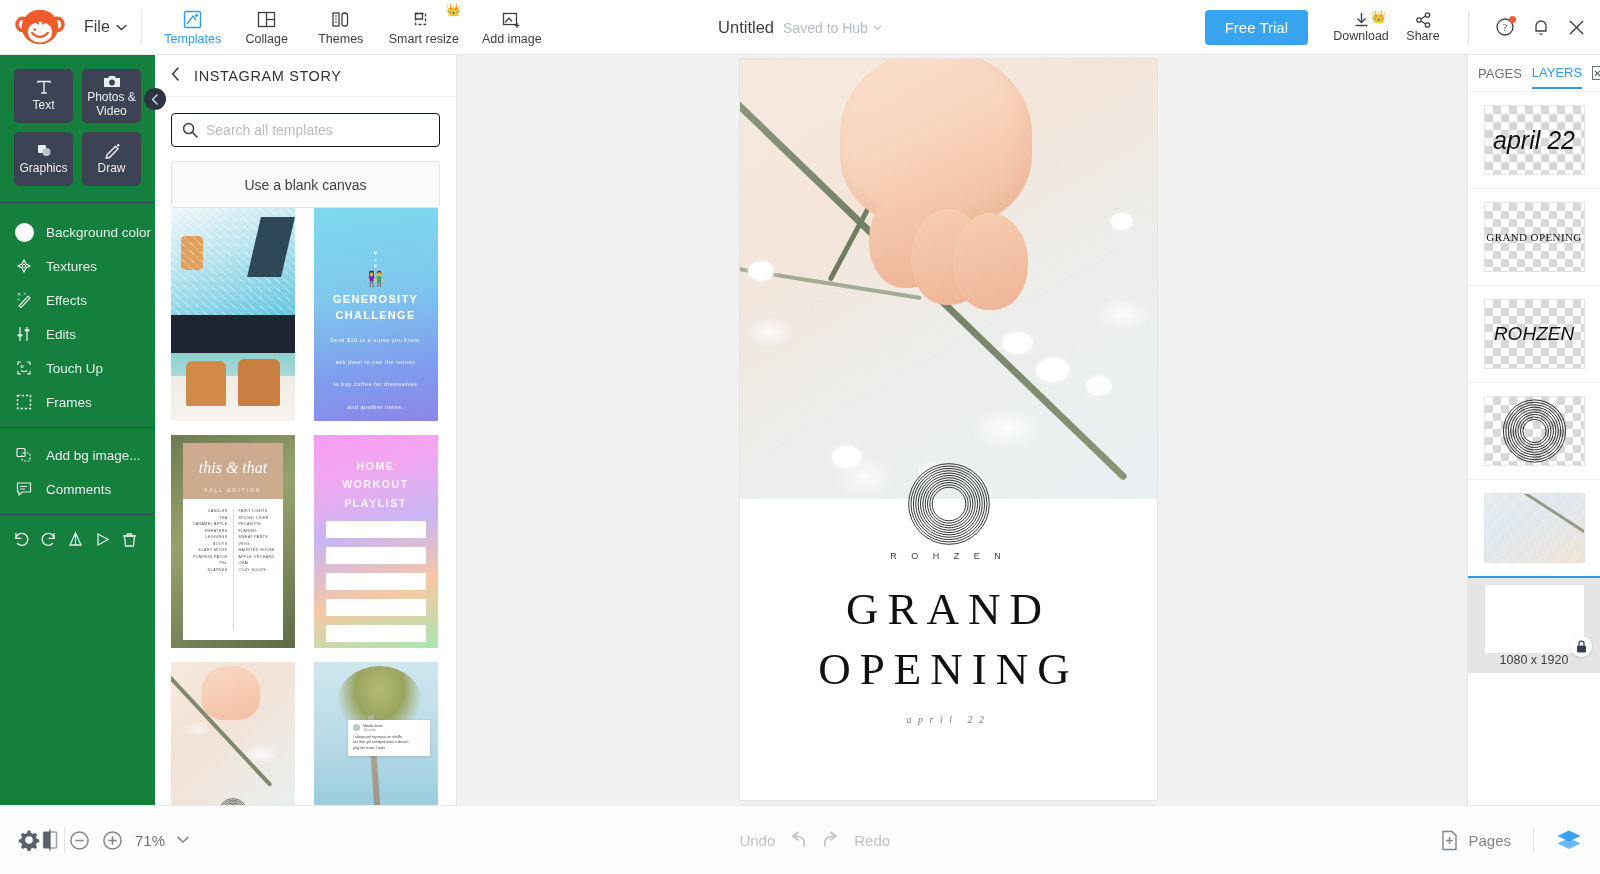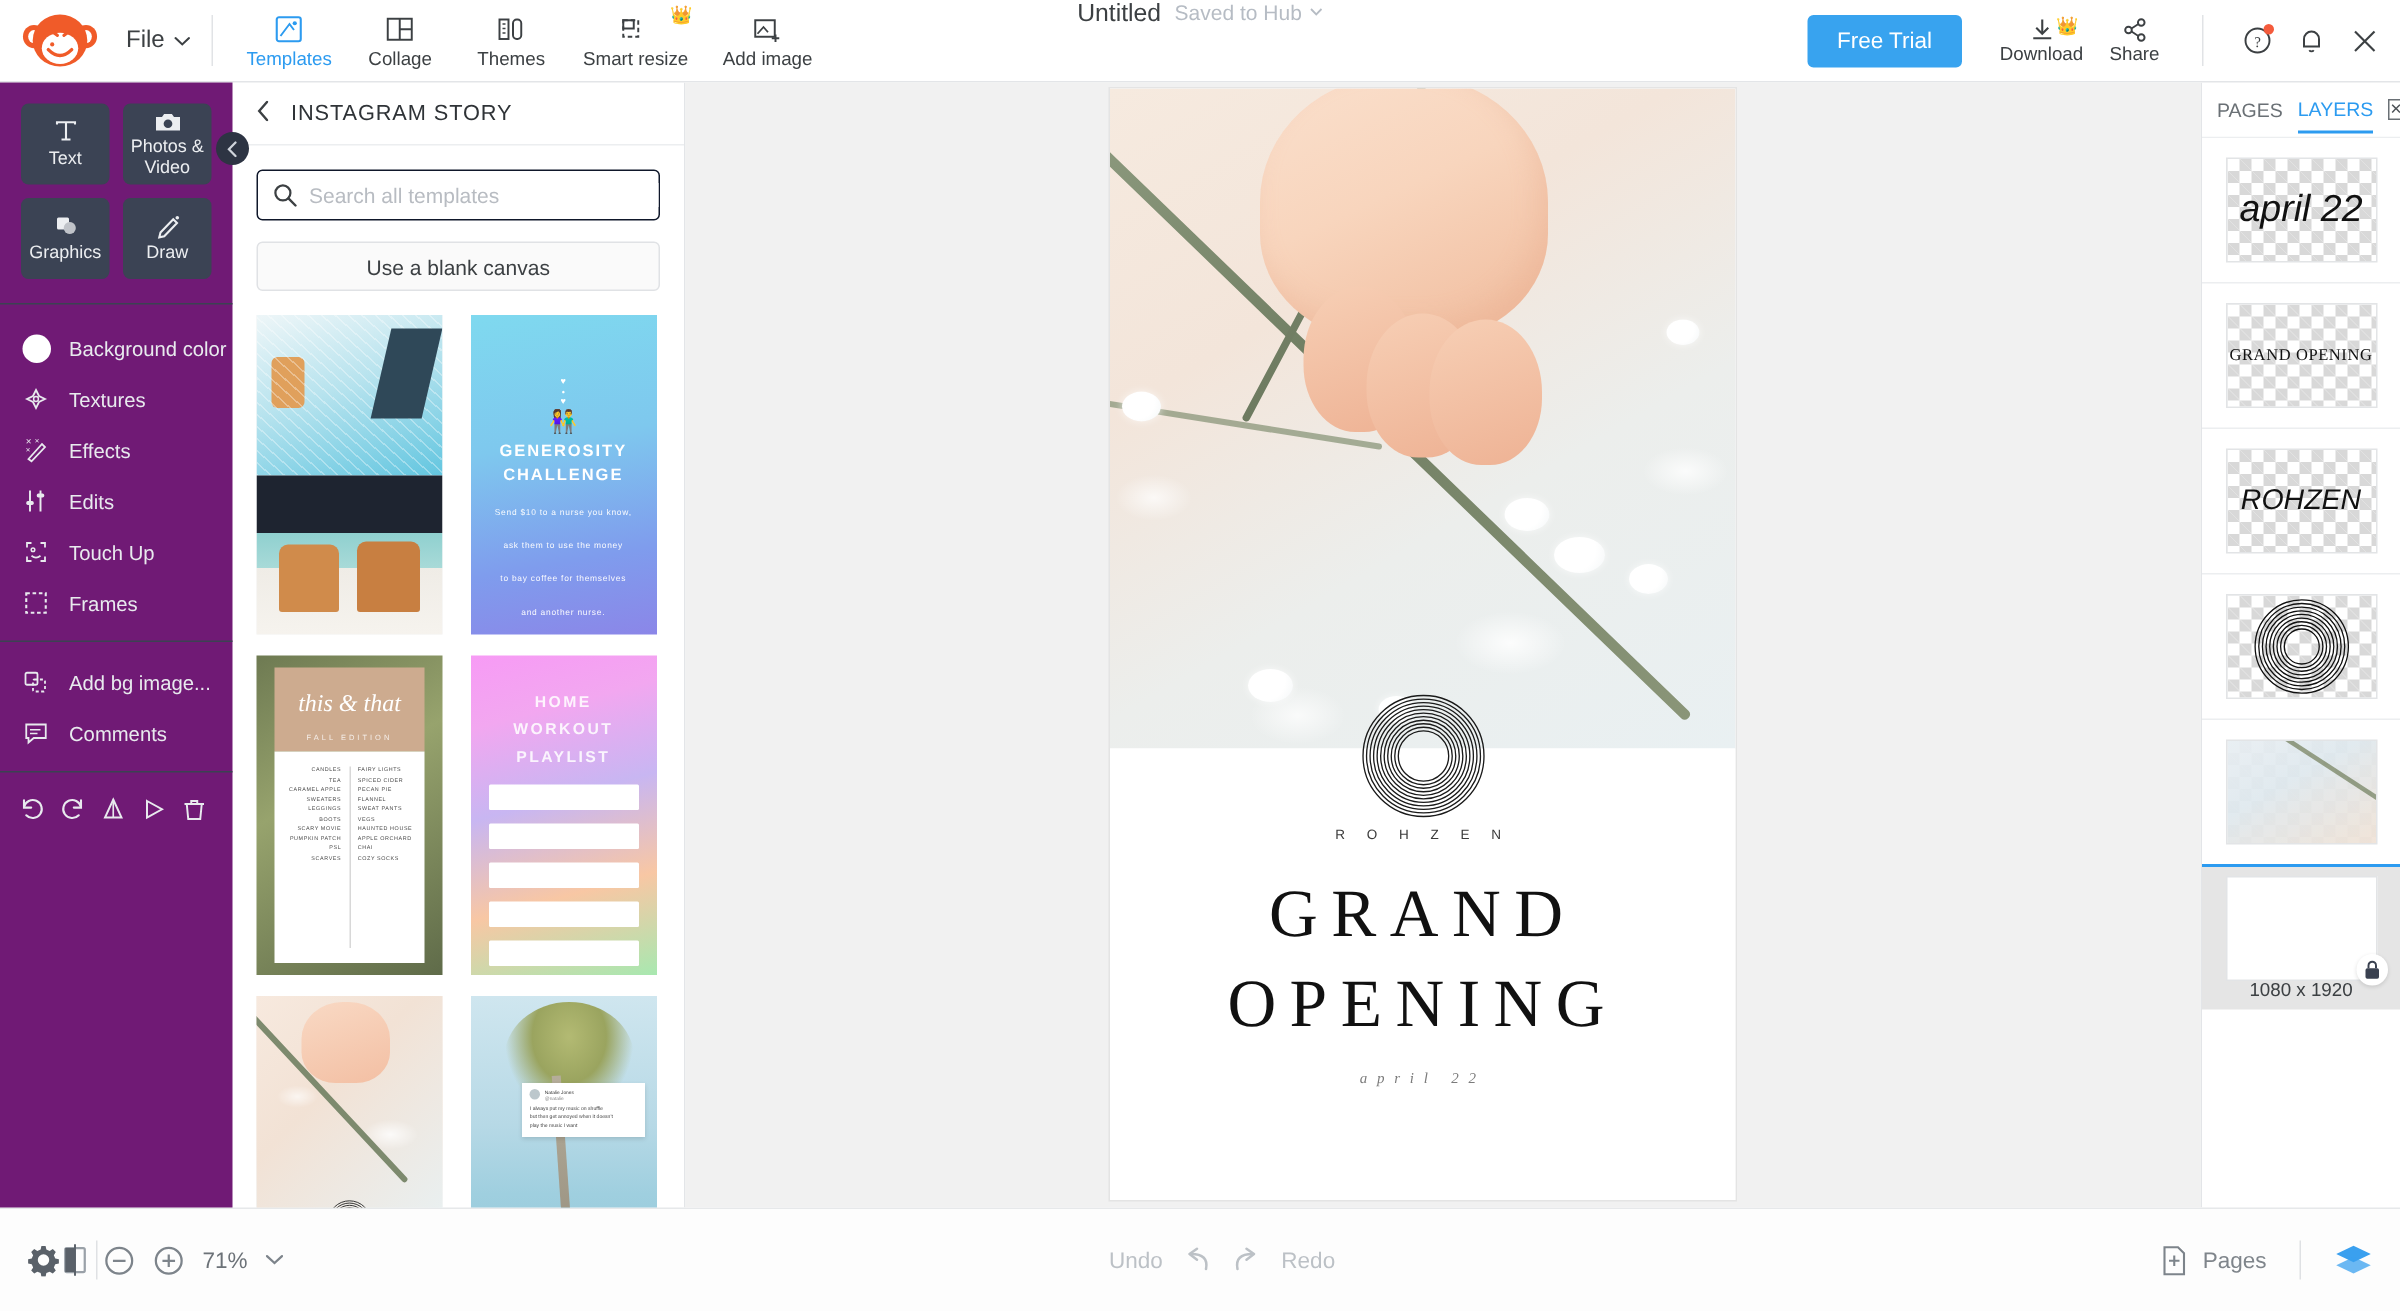--- a/index.html
+++ b/index.html
@@ -32,21 +32,21 @@
     width: 74px; height: 55px; display: flex; flex-direction: column;
     align-items: center; justify-content: center; gap: 2px;
     font-size: 12.5px; color: #3c4043; cursor: pointer; position: relative;
   }
   .tool-tab.active { color: #2c9bf0; }
   .tool-tab .ti { height: 22px; display: flex; align-items: center; justify-content: center; }
   .tool-tab .crown { position: absolute; top: 3px; right: 8px; font-size: 12px; }
 
   .doc-title-wrap {
     position: absolute; left: 0; right: 0; top: 0; height: 55px;
-    display: flex; align-items: flex-start; justify-content: center;
+    display: flex; align-items: center; justify-content: center;
     gap: 9px; pointer-events: none;
   }
   .doc-title { font-size: 16.5px; color: #3c4043; pointer-events: auto; cursor: text; }
   .doc-saved { font-size: 14px; color: #b6bcc4; pointer-events: auto; cursor: pointer; display: flex; align-items: center; gap: 5px; }
 
   .top-right { margin-left: auto; display: flex; align-items: center; gap: 0; padding-right: 14px; z-index: 3; }
   .free-trial {
     background: #38a3ef; color: #fff; font-size: 15px;
     border: none; border-radius: 4px; padding: 9px 20px; cursor: pointer;
     margin-right: 22px;
@@ -58,21 +58,21 @@
   .tr-act .crown2 { position: absolute; top: -2px; right: 6px; font-size: 12px; }
   .icon-btns { display: flex; align-items: center; gap: 17px; margin-left: 20px; }
   .ibtn { cursor: pointer; position: relative; display: flex; }
   .red-dot { position: absolute; top: -1px; right: -1px; width: 7px; height: 7px; border-radius: 50%; background: #f45b3c; }
 
   
   .body-row { flex: 1; display: flex; min-height: 0; }
 
   
   .rail {
-    width: 155px; flex: 0 0 155px; background: #701a75;
+    width: 155px; flex: 0 0 155px; background: #15803d;
     display: flex; flex-direction: column; position: relative;
   }
   .rail-top { padding: 14px 14px 16px 14px; }
   .rail-grid { display: grid; grid-template-columns: 1fr 1fr; gap: 9px; }
   .rail-big {
     background: #3b4354; border-radius: 5px; height: 54px;
     display: flex; flex-direction: column; align-items: center; justify-content: center;
     gap: 2px; color: #eceef1; font-size: 12px; cursor: pointer; line-height: 1.15; text-align: center;
   }
   .rail-sep { height: 1px; background: #3b4252; margin: 0; }
@@ -103,23 +103,23 @@
   .tpanel-title { font-size: 14.5px; letter-spacing: .6px; color: #2f3337; }
   .tpanel-body { flex: 1; overflow: hidden; padding: 16px; }
   .search-box {
     position: relative; height: 34px; border: 1px solid #0f172a; border-radius: 4px;
     display: flex; align-items: center; padding-left: 34px; margin-bottom: 14px;
   }
   .search-box .s-ico { position: absolute; left: 10px; top: 8px; }
   .search-box input { border: none; outline: none; font-size: 14px; color: #3c4043; width: 100%; font-family: inherit; }
   .search-box input::placeholder { color: #b8bcc2; }
   .blank-canvas {
-    height: 33px; border: 1px solid #e0e2e5; border-radius: 4px; background: #fafafa;
+    height: 47px; border: 1px solid #e0e2e5; border-radius: 4px; background: #fafafa;
     display: flex; align-items: center; justify-content: center;
-    font-size: 14px; color: #3c4043; cursor: pointer; margin-bottom: 16px;
+    font-size: 14px; color: #3c4043; cursor: pointer; 
   }
   .thumb-grid { display: grid; grid-template-columns: 1fr 1fr; gap: 14px 16px; }
   .thumb { width: 124px; height: 213px; cursor: pointer; position: relative; overflow: hidden; background: #f3f3f3; }
 
   
   .tw-split { display: flex; flex-direction: column; height: 100%; }
   .tw-half { flex: 1; position: relative; overflow: hidden; }
   .sail { background: linear-gradient(160deg,#eef6f8 0%,#b7e3ee 45%,#63c6e0 100%); }
   .boots { background: linear-gradient(180deg,#1e2430 0%,#1e2430 36%, #8fd0cf 36%, #a8dad8 58%, #efece6 58%, #f6f3ee 100%); }
   .gen {

